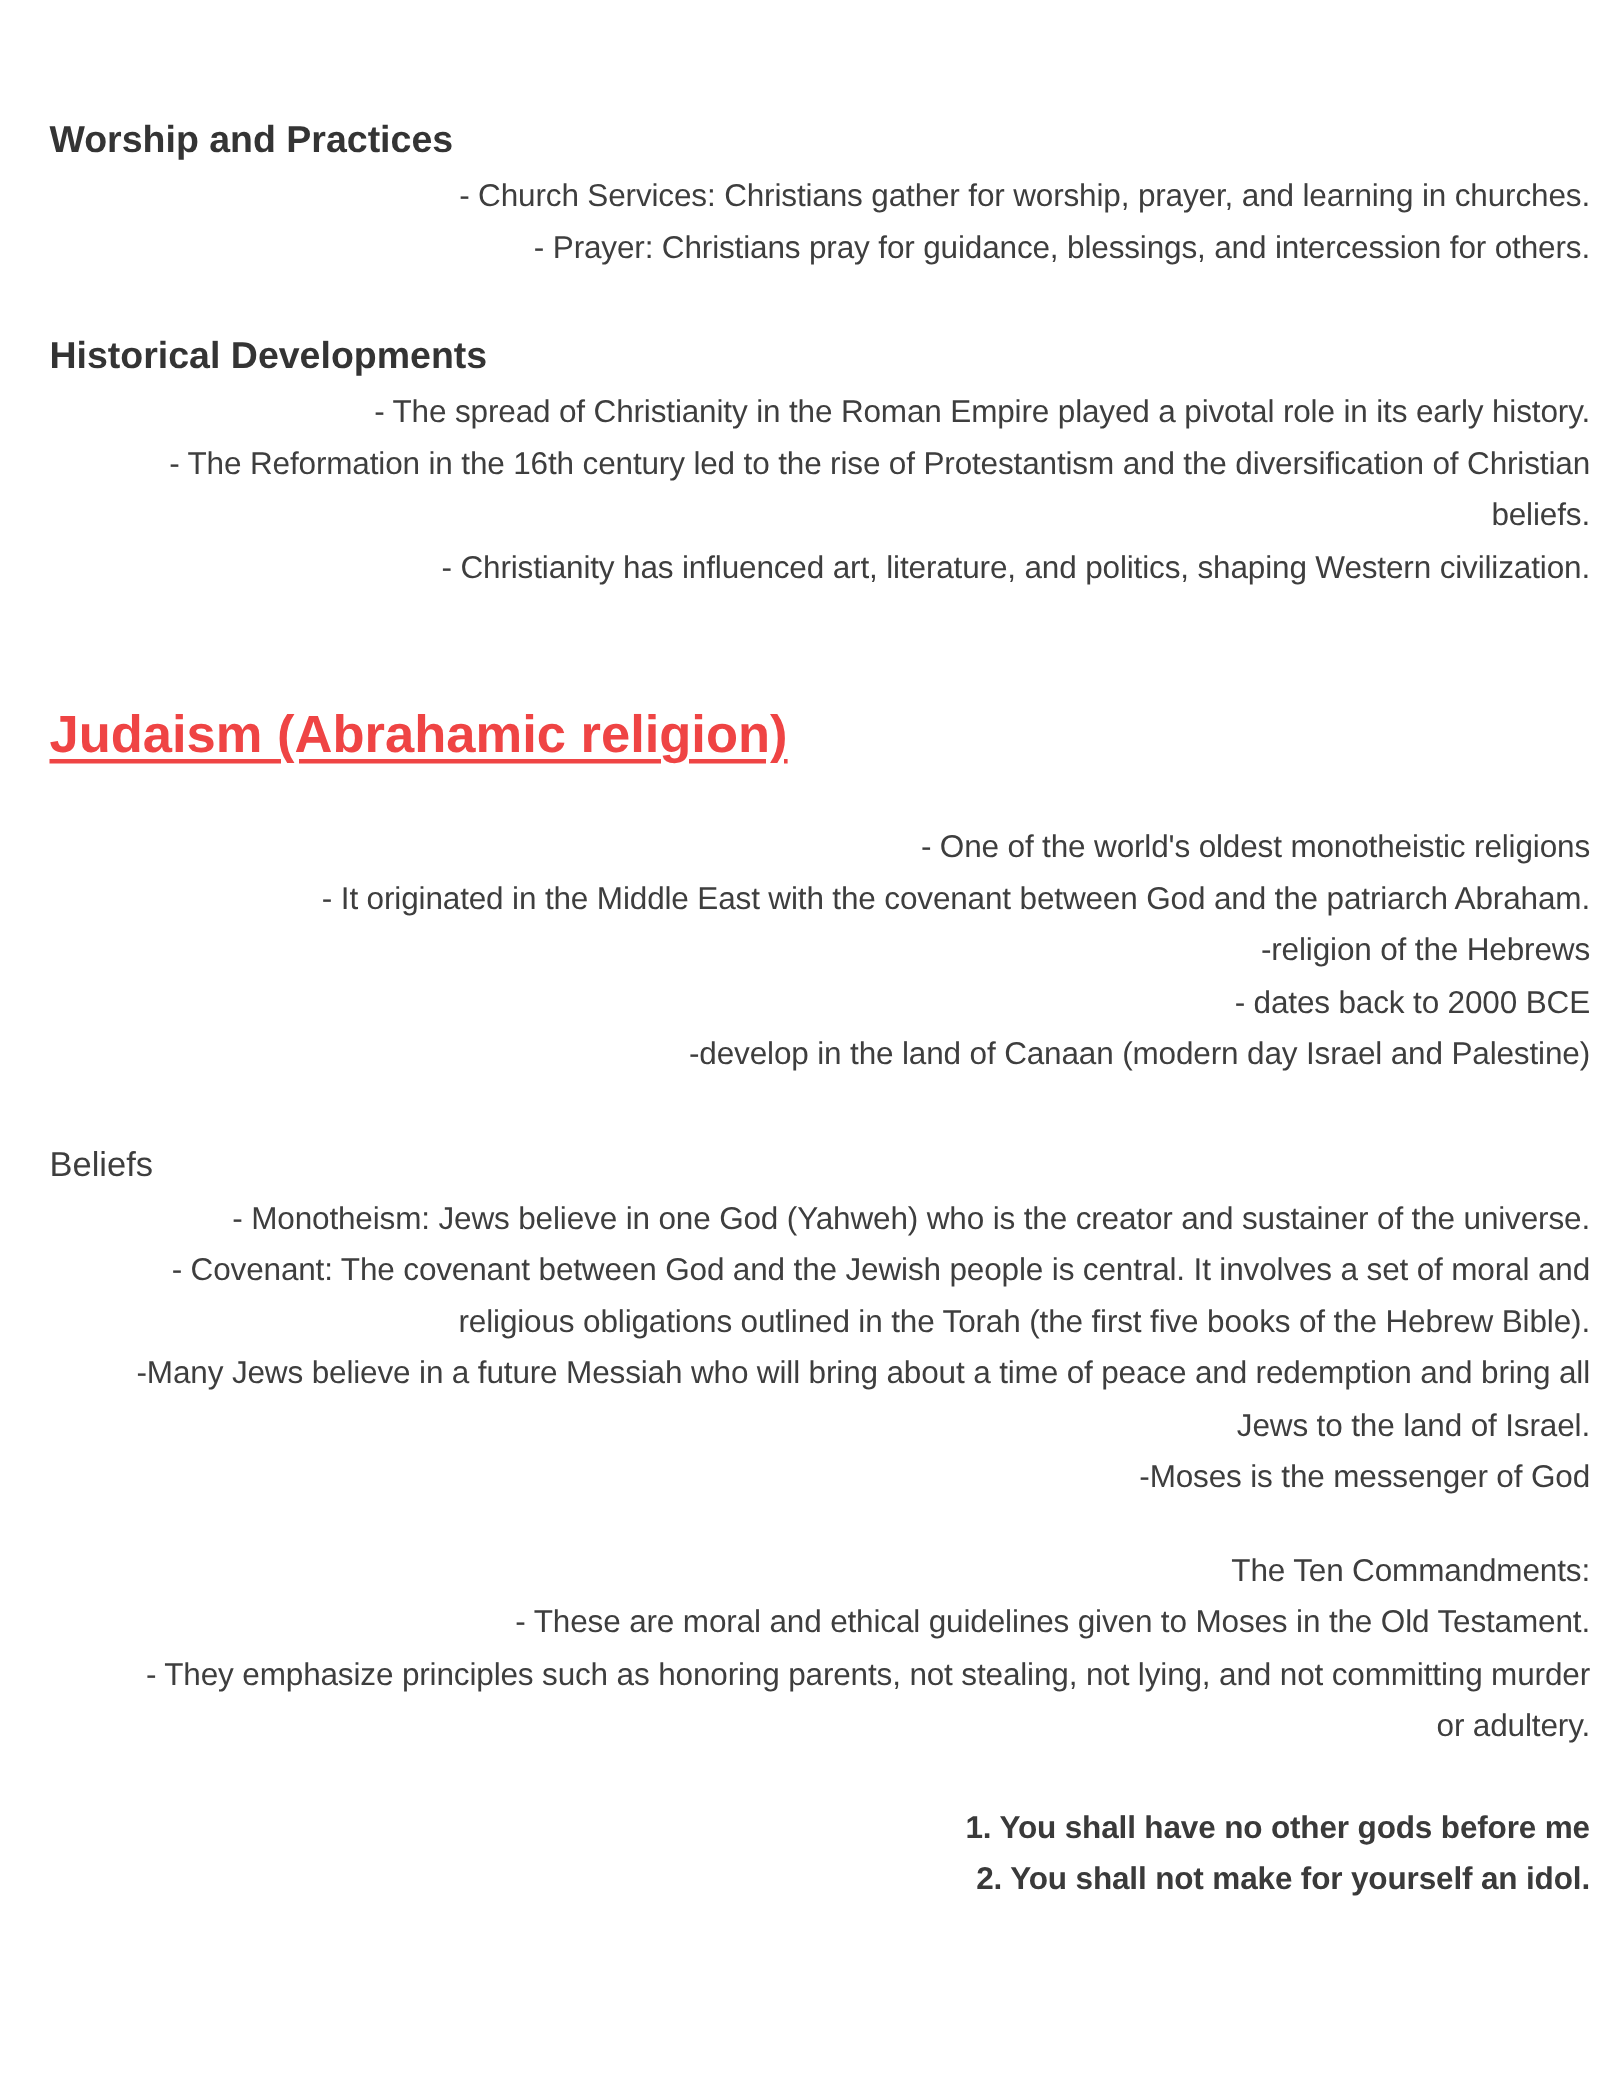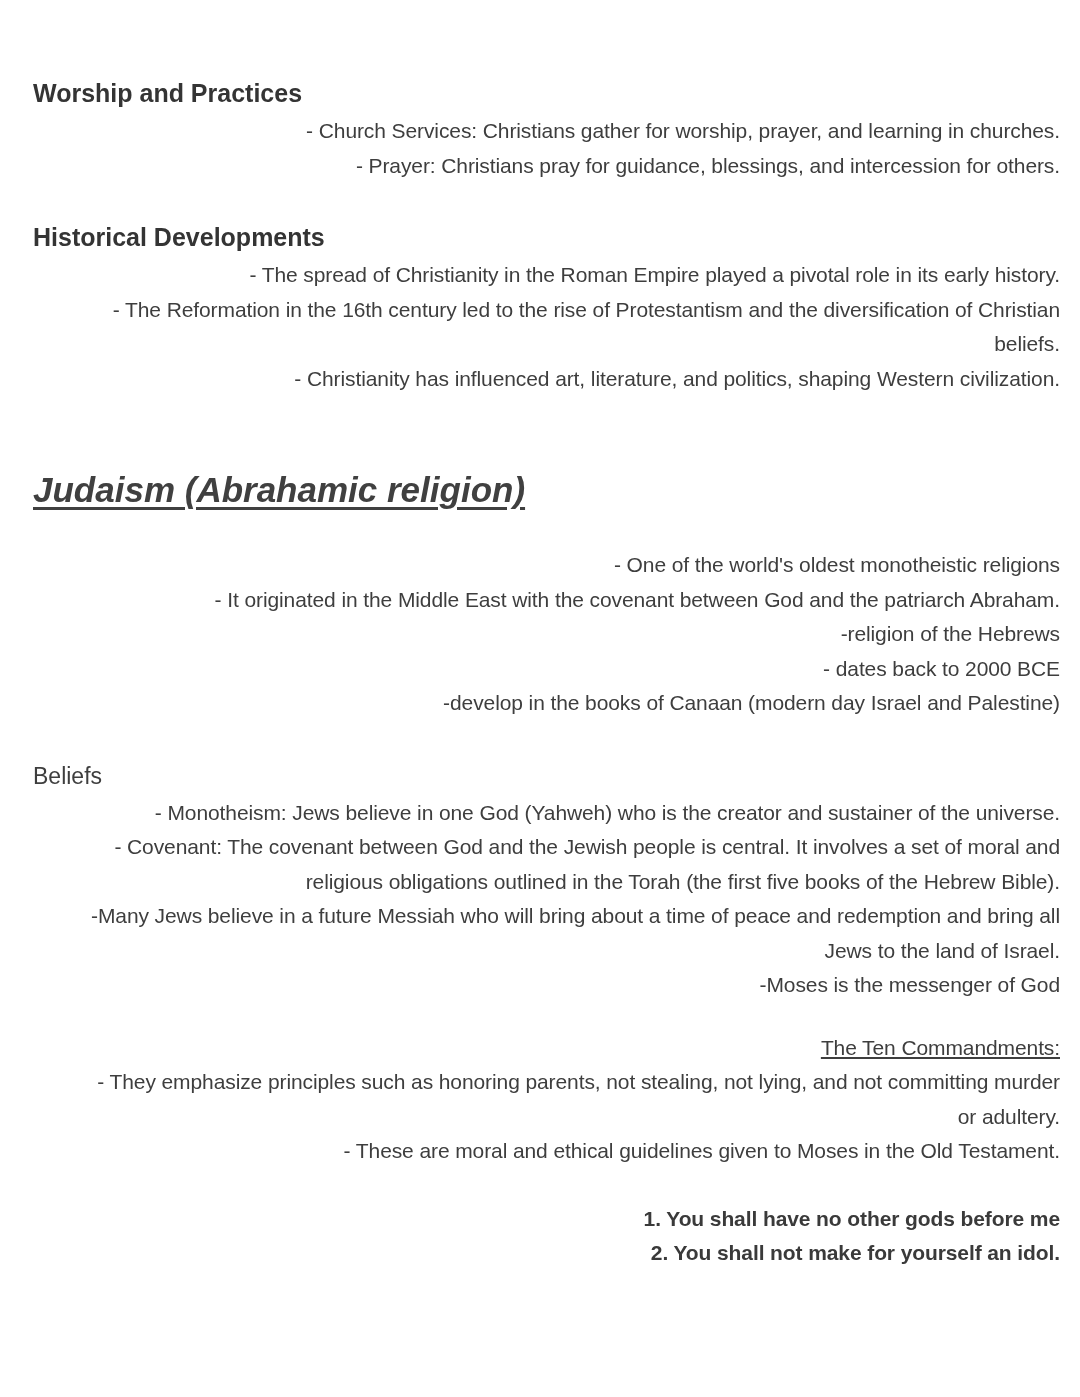--- a/index.html
+++ b/index.html
@@ -34,37 +34,36 @@
     font-weight: 700;
     color: #343434;
     margin: 35px 0 2px 0;
     white-space: pre-wrap;
   }
   h3.sec.first { margin-top: 0; }
   h1.big-title {
     font-size: 35px;
     line-height: 48px;
     font-weight: 700;
-    font-style: italic;
-    color: #404040;
+    color: #ef4444;
     margin: 70px 0 34px 0;
     text-decoration: underline;
     text-decoration-thickness: 3px;
     text-underline-offset: 5px;
     white-space: pre-wrap;
   }
   h2.sub {
     font-size: 23px;
     line-height: 40px;
     font-weight: 400;
     color: #3e3e3e;
     margin: 35px 0 0 0;
     white-space: pre-wrap;
   }
-  p.label { margin-top: 28px; text-decoration: underline; }
+  p.label { margin-top: 28px; }
   p.bold {
     font-weight: 700;
     color: #3a3a3a;
   }
   p.bold.gap { margin-top: 33px; }
 </style>
 </head>
 <body>
 
 <div class="doc">
@@ -78,31 +77,31 @@
   <p class="line">  - The Reformation in the 16th century led to the rise of Protestantism and the diversification of Christian
 beliefs.</p>
   <p class="line">  - Christianity has influenced art, literature, and politics, shaping Western civilization.</p>
 
   <h1 class="big-title">Judaism (Abrahamic religion)</h1>
 
   <p class="line">  - One of the world's oldest monotheistic religions</p>
   <p class="line">  - It originated in the Middle East with the covenant between God and the patriarch Abraham.</p>
   <p class="line">-religion of the Hebrews</p>
   <p class="line">  - dates back to 2000 BCE</p>
-  <p class="line">-develop in the books of Canaan (modern day Israel and Palestine)</p>
+  <p class="line">-develop in the land of Canaan (modern day Israel and Palestine)</p>
 
   <h2 class="sub">Beliefs</h2>
   <p class="line">  - Monotheism: Jews believe in one God (Yahweh) who is the creator and sustainer of the universe.</p>
   <p class="line">  - Covenant: The covenant between God and the Jewish people is central. It involves a set of moral and
 religious obligations outlined in the Torah (the first five books of the Hebrew Bible).</p>
   <p class="line">  -Many Jews believe in a future Messiah who will bring about a time of peace and redemption and bring all
 Jews to the land of Israel.</p>
   <p class="line">-Moses is the messenger of God</p>
 
   <p class="line label">The Ten Commandments:</p>
+  <p class="line">  - These are moral and ethical guidelines given to Moses in the Old Testament.</p>
   <p class="line">  - They emphasize principles such as honoring parents, not stealing, not lying, and not committing murder
 or adultery.</p>
-  <p class="line">  - These are moral and ethical guidelines given to Moses in the Old Testament.</p>
 
   <p class="line bold gap">1. You shall have no other gods before me</p>
   <p class="line bold">2. You shall not make for yourself an idol.</p>
 
 </div>
 
 </body></html>

